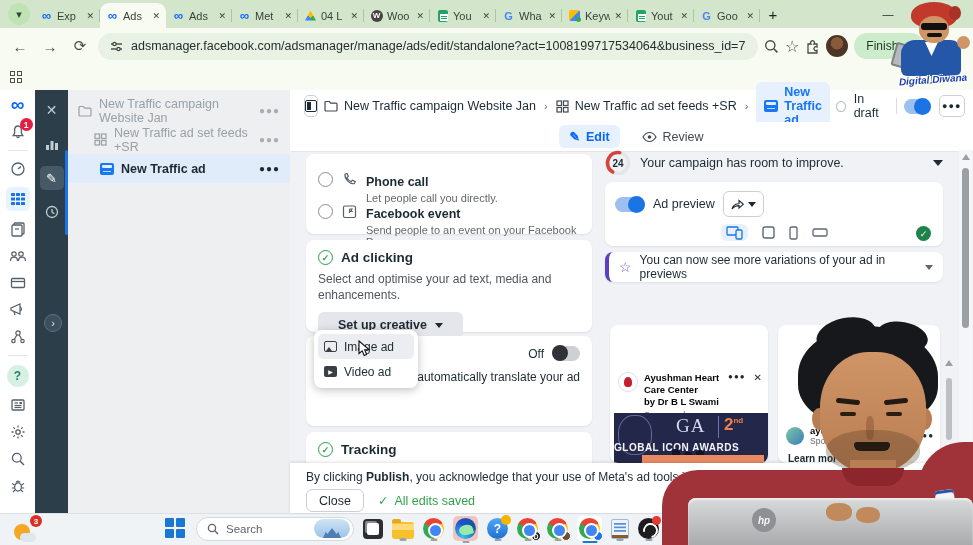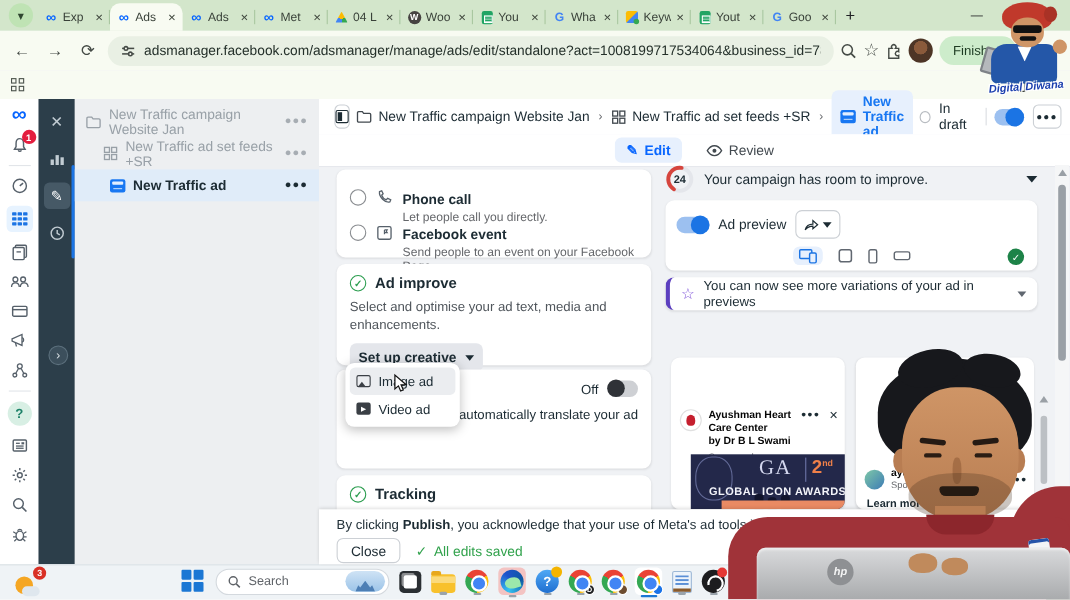--- a/index.html
+++ b/index.html
@@ -91,21 +91,21 @@
 
   .card { position:absolute; background:#fff; border-radius:8px; box-shadow:0 1px 2px rgba(0,0,0,.08); }
   .fc { left:16px; width:286px; }
   .sec-title { display:flex; align-items:center; gap:8px; font-size:13.5px; font-weight:bold; color:#1c2b33; }
   .check-outline { width:15px; height:15px; border-radius:50%; border:1.5px solid #2b9d4f; color:#2b9d4f; font-size:9px; display:flex; align-items:center; justify-content:center; flex:none; }
   .sec-desc { font-size:12px; color:#50565c; line-height:1.3; }
   .radio { width:15px; height:15px; border-radius:50%; border:1.5px solid #8a8d91; flex:none; }
   .opt-row { display:flex; gap:9px; align-items:flex-start; }
   .opt-title { font-size:12.5px; font-weight:bold; color:#1c2b33; }
   .opt-desc { font-size:11px; color:#65676b; margin-top:2px; }
-  .grey-btn { display:inline-flex; align-items:center; gap:8px; background:#e4e6eb; border-radius:6px; height:26px; padding:0 8px; font-size:12.5px; font-weight:bold; color:#1c2b33; }
+  .grey-btn { display:inline-flex; align-items:center; gap:8px; background:#e4e6eb; border-radius:6px; height:26px; padding:0 20px; font-size:12.5px; font-weight:bold; color:#1c2b33; }
   .caret { width:0; height:0; border-left:4px solid transparent; border-right:4px solid transparent; border-top:5px solid #1c2b33; }
 
   .menu-pop { position:absolute; left:24px; top:240px; width:104px; background:#fff; border-radius:8px; box-shadow:0 2px 10px rgba(0,0,0,.25); padding:4px; z-index:5; }
   .menu-item { display:flex; align-items:center; gap:7px; height:25px; border-radius:5px; padding:0 6px; font-size:12px; color:#1c2b33; }
   .menu-item.hover { background:#ebedf0; }
   .mi-img { width:13px; height:11px; border:1.5px solid #3a3f45; border-radius:2px; position:relative; flex:none; }
   .mi-img::after { content:""; position:absolute; left:1px; bottom:0; border-left:3px solid transparent; border-right:3px solid transparent; border-bottom:4px solid #3a3f45; }
   .mi-vid { width:13px; height:11px; border-radius:2px; background:#3a3f45; color:#fff; font-size:6px; display:flex; align-items:center; justify-content:center; flex:none; }
   .cursor-pointer { position:absolute; left:68px; top:250px; z-index:6; }
 
@@ -144,27 +144,27 @@
   .banner-chev { width:0; height:0; border-left:4px solid transparent; border-right:4px solid transparent; border-top:5px solid #606770; }
 
   .pcardA { position:absolute; left:320px; top:235px; width:158px; height:138px; background:#fff; border-radius:8px; box-shadow:0 1px 2px rgba(0,0,0,.1); overflow:hidden; }
   .pcardB { position:absolute; left:488px; top:235px; width:162px; height:138px; background:#fff; border-radius:8px; box-shadow:0 1px 2px rgba(0,0,0,.1); overflow:hidden; }
   .fbhead { position:absolute; left:8px; top:47px; right:6px; display:flex; gap:6px; }
   .fb-avatar { width:20px; height:20px; border-radius:50%; background:#fff; border:1px solid #e0e0e0; position:relative; flex:none; }
   .fb-avatar::after { content:""; position:absolute; left:5px; top:4px; width:8px; height:10px; background:#c51f2e; border-radius:50% 50% 40% 40%; }
   .fb-name { font-size:9.5px; font-weight:bold; color:#050505; line-height:1.25; }
   .fb-spons { font-size:8.5px; color:#65676b; margin-top:2px; }
   .fb-acts { margin-left:auto; display:flex; gap:8px; align-items:flex-start; color:#1c2b33; }
-  .adimg { position:absolute; left:18px; top:88px; width:100%; height:50px; background:#23284a; }
+  .adimg { position:absolute; left:4px; top:88px; width:100%; height:50px; background:#23284a; }
   .adimg .globe { position:absolute; left:4px; top:2px; width:34px; height:40px; border:1px solid #7e86b8; border-radius:45%; opacity:.7; }
   .adimg .ga { position:absolute; left:62px; top:2px; font-family:"Liberation Serif",serif; font-size:19px; color:#d4d8ef; letter-spacing:1px; }
   .adimg .gdiv { position:absolute; left:104px; top:3px; width:1px; height:22px; background:#6d76a8; }
   .adimg .two { position:absolute; left:110px; top:2px; font-size:17px; font-weight:bold; color:#ef8049; }
   .adimg .sup { font-size:8px; vertical-align:super; }
-  .adimg .headline { position:absolute; left:0; right:0; top:29px; text-align:center; font-size:10px; font-weight:bold; color:#f3f4fa; letter-spacing:.5px; }
+  .adimg .headline { position:absolute; left:0; right:0; top:29px; font-size:10px; font-weight:bold; color:#f3f4fa; letter-spacing:.5px; }
   .adimg .strip { position:absolute; left:28px; right:8px; bottom:0; height:8px; background:#e98a63; }
   .adimg .sil { position:absolute; bottom:0; width:8px; height:14px; background:#11142b; border-radius:3px 3px 0 0; }
   .ig-avatar { width:18px; height:18px; border-radius:50%; background:linear-gradient(135deg,#7ec8a8,#3d7bb5); flex:none; }
   .igrow { position:absolute; left:8px; top:100px; right:6px; display:flex; gap:6px; align-items:center; }
   .ig-name { font-size:9.5px; font-weight:bold; color:#050505; white-space:nowrap; overflow:hidden; max-width:95px; }
   .ig-spons { font-size:8.5px; color:#65676b; }
   .ig-cta { position:absolute; left:10px; top:128px; font-size:10px; font-weight:bold; color:#1c2b33; }
 
   
   .sb-inner { position:absolute; left:655px; top:270px; width:8px; height:103px; }
@@ -600,21 +600,21 @@
         <span>
           <span class="opt-title">Facebook event</span>
           <div class="opt-desc">Send people to an event on your Facebook Page.</div>
         </span>
       </div>
     </div>
 
     <div class="card fc" style="top:150px;height:92px;padding:10px 12px;">
       <div class="sec-title">
         <span class="check-outline">✓</span>
-        <span>Ad improve</span>
+        <span>Ad clicking</span>
       </div>
       <div class="sec-desc" style="margin-top:7px;">Select and optimise your ad text, media and enhancements.</div>
       <div class="grey-btn" style="margin-top:9px;">
         <span>Set up creative</span>
         <span class="caret"></span>
       </div>
     </div>
 
     <div class="card fc" style="top:246px;height:90px;padding:10px 12px;">
       <div style="display:flex;justify-content:flex-end;align-items:center;gap:8px;">

